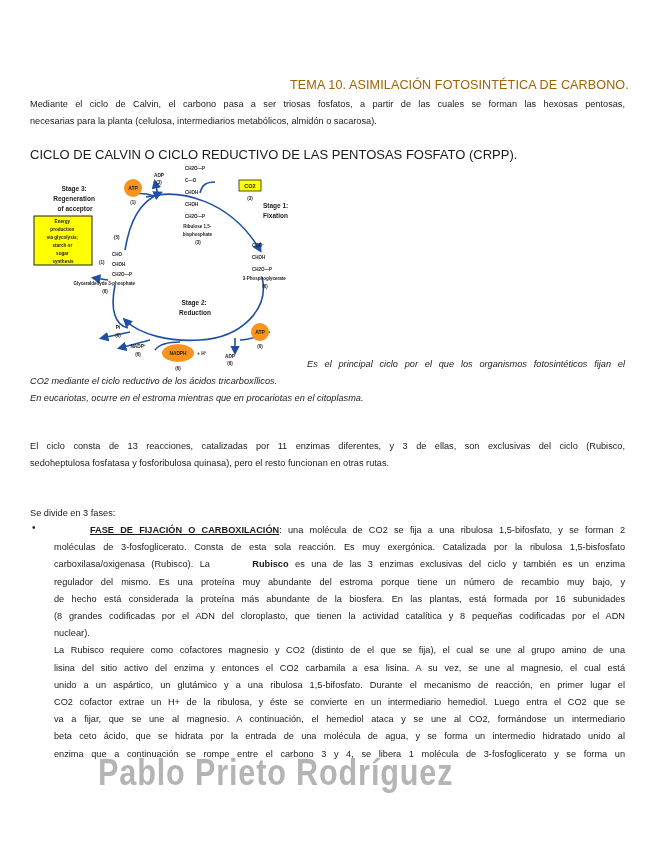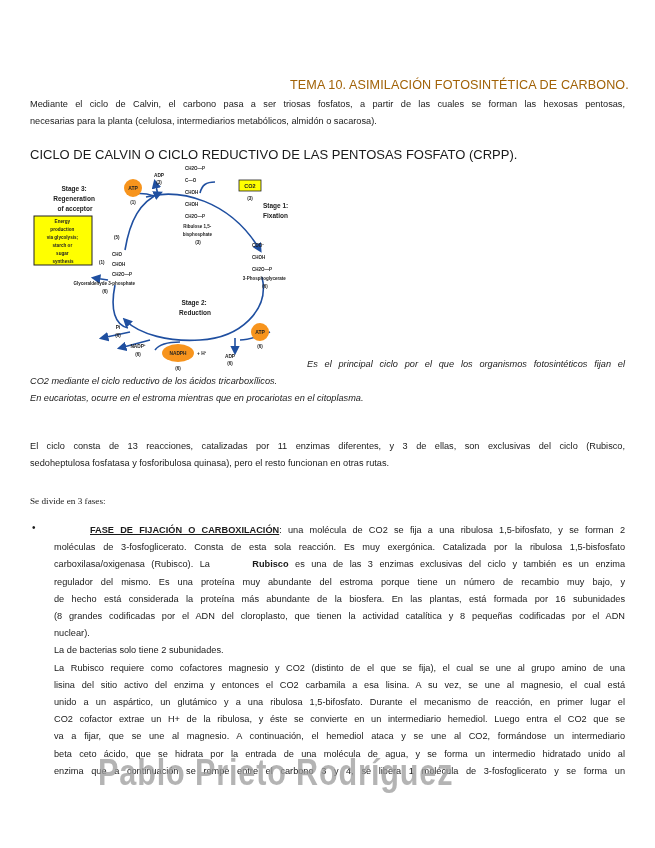--- a/index.html
+++ b/index.html
@@ -148,33 +148,32 @@
     <span class="line" style="padding-left:277px; text-align:justify; text-align-last:justify; white-space:normal;">Es el principal ciclo por el que los organismos fotosintéticos fijan el</span>
     <span class="line">CO2 mediante el ciclo reductivo de los ácidos tricarboxílicos.</span>
     <span class="line">En eucariotas, ocurre en el estroma mientras que en procariotas en el citoplasma.</span>
   </div>
 
   <div class="p" style="top:438px;">
     <span class="line just">El ciclo consta de 13 reacciones, catalizadas por 11 enzimas diferentes, y 3 de ellas, son exclusivas del ciclo (Rubisco,</span>
     <span class="line">sedoheptulosa fosfatasa y fosforibulosa quinasa), pero el resto funcionan en otras rutas.</span>
   </div>
 
-  <div class="p" style="top:493px;font-family:Liberation Serif, serif;">Se divide en 3 fases:</div>
+  <div class="p" style="top:505px;">Se divide en 3 fases:</div>
 
   <div class="bullet">•</div>
 
   <div class="bul-body" style="top:522px;">
     <span class="line just"><b style="text-decoration:underline;">FASE DE FIJACIÓN O CARBOXILACIÓN</b><span>: una molécula de CO2 se fija a una ribulosa 1,5-bifosfato, y se forman 2</span></span>
     <span class="line just">moléculas de 3-fosfoglicerato. Consta de esta sola reacción. Es muy exergónica. Catalizada por la ribulosa 1,5-bisfosfato</span>
     <span class="line just"><span>carboxilasa/oxigenasa (Rubisco). La </span><b>Rubisco</b><span> es una de las 3 enzimas exclusivas del ciclo y también es un enzima</span></span>
     <span class="line just">regulador del mismo. Es una proteína muy abundante del estroma porque tiene un número de recambio muy bajo, y</span>
     <span class="line just">de hecho está considerada la proteína más abundante de la biosfera. En las plantas, está formada por 16 subunidades</span>
     <span class="line just">(8 grandes codificadas por el ADN del cloroplasto, que tienen la actividad catalítica y 8 pequeñas codificadas por el ADN</span>
     <span class="line">nuclear).</span>
-    <span class="line">La de bacterias solo tiene 2 subunidades.</span>
     <span class="line just">La Rubisco requiere como cofactores magnesio y CO2 (distinto de el que se fija), el cual se une al grupo amino de una</span>
     <span class="line just">lisina del sitio activo del enzima y entonces el CO2 carbamila a esa lisina. A su vez, se une al magnesio, el cual está</span>
     <span class="line just">unido a un aspártico, un glutámico y a una ribulosa 1,5-bifosfato. Durante el mecanismo de reacción, en primer lugar el</span>
     <span class="line just">CO2 cofactor extrae un H+ de la ribulosa, y éste se convierte en un intermediario hemediol. Luego entra el CO2 que se</span>
     <span class="line just">va a fijar, que se une al magnesio. A continuación, el hemediol ataca y se une al CO2, formándose un intermediario</span>
     <span class="line just">beta ceto ácido, que se hidrata por la entrada de una molécula de agua, y se forma un intermedio hidratado unido al</span>
     <span class="line just">enzima que a continuación se rompe entre el carbono 3 y 4, se libera 1 molécula de 3-fosfoglicerato y se forma un</span>
   </div>
 
   <div class="watermark">Pablo Prieto Rodríguez</div>

